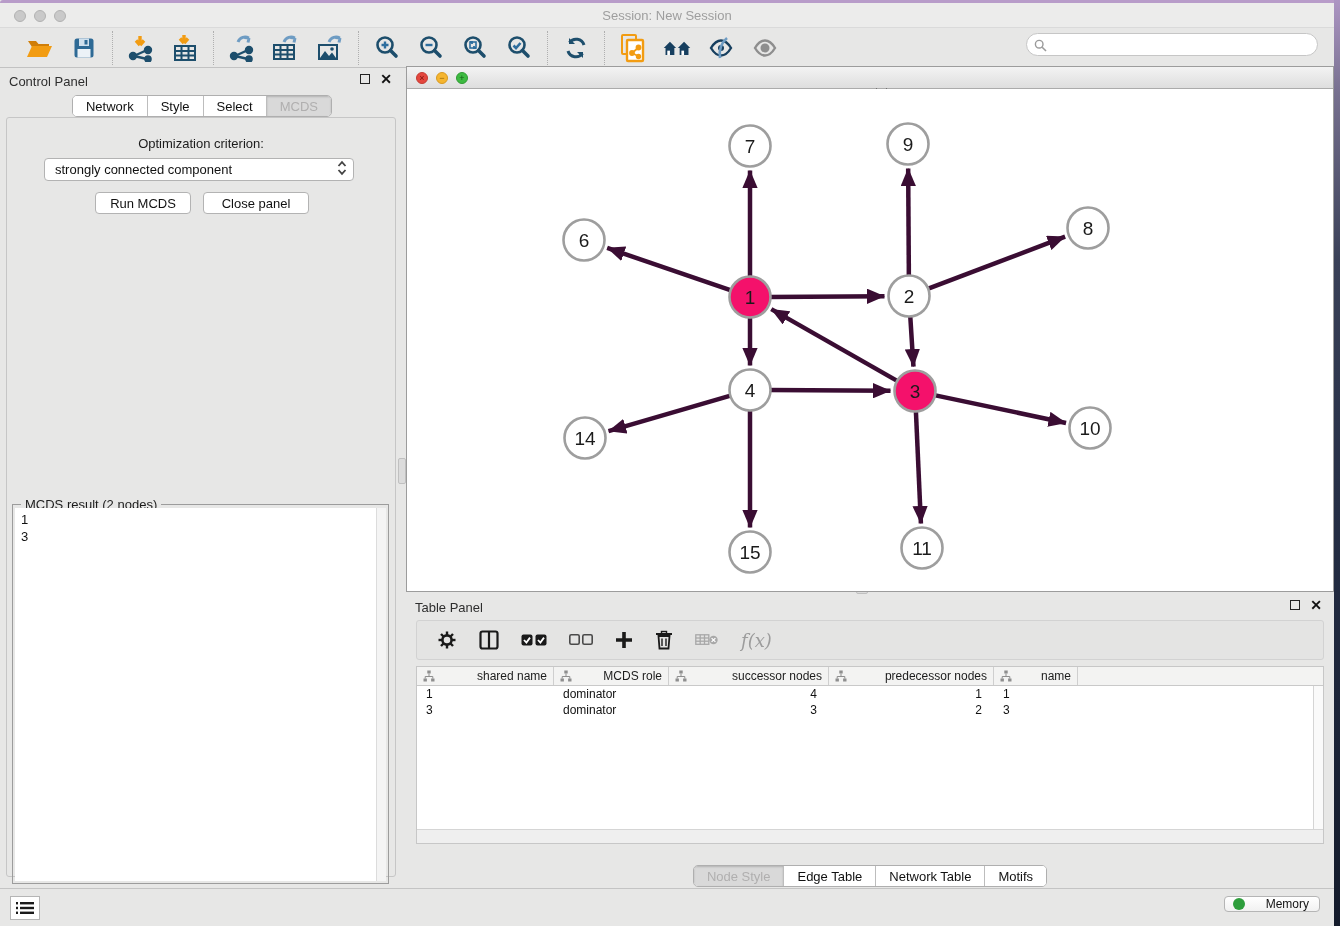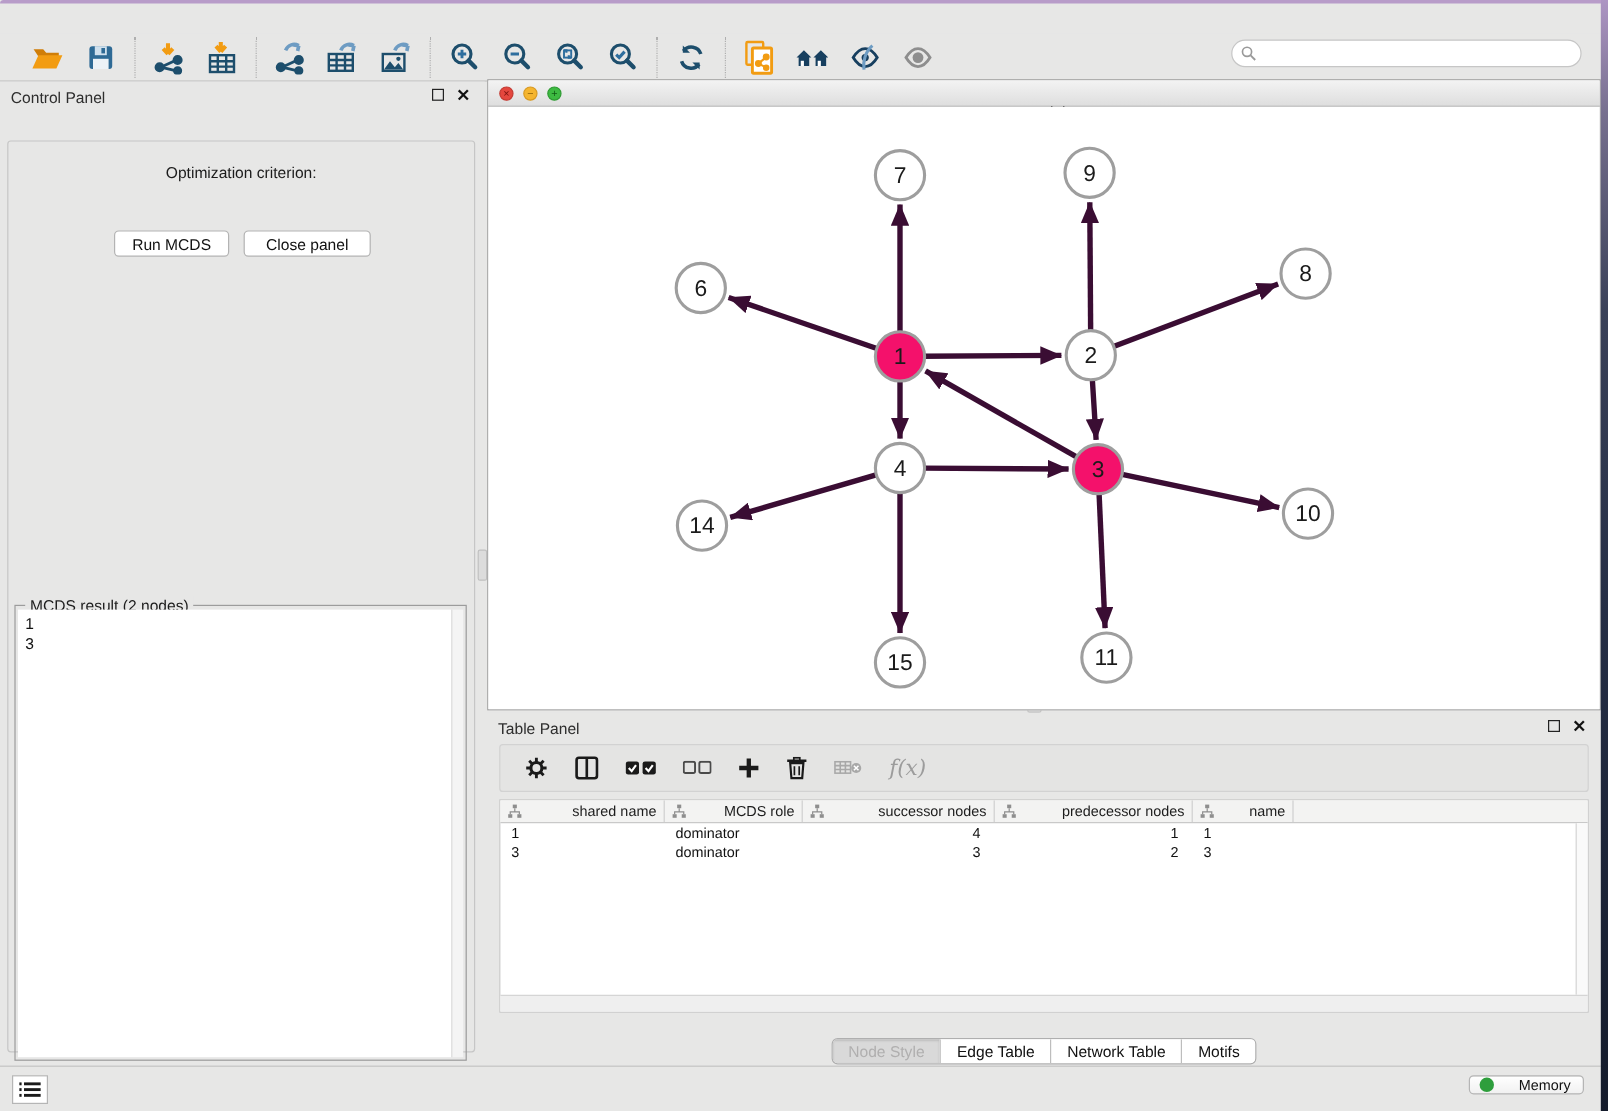--- a/index.html
+++ b/index.html
@@ -114,20 +114,28 @@
     background:linear-gradient(#FFFFFF,#F1F1F1); border:1px solid #B5B5B5; border-radius:4px;
     display:flex; align-items:center; gap:21px; font-size:12px; color:#111; }
   .mem-dot { width:12px; height:12px; border-radius:50%; background:#2E9E3C; }
 </style>
 </head>
 <body>
 
 <div class="screen">
   <div class="top-border"></div>
 
+  <div class="titlebar">
+    <div class="traffic">
+      <div class="tl"></div>
+      <div class="tl"></div>
+      <div class="tl"></div>
+    </div>
+    <div class="win-title">Session: New Session</div>
+  </div>
 
   <div class="toolbar">
     <div class="tb-group">
       <div class="tbtn">
         <svg width="28" height="24" viewBox="0 0 28 24">
           <path d="M2 5h8l2.5 3H23v3H6z" fill="#D07E08"></path>
           <path d="M1 21l5-11h20l-5 11z" fill="#F29C12"></path>
         </svg>
       </div>
       <div class="tbtn">
@@ -295,22 +303,39 @@
   </div>
 
   <div class="control-panel">
     <div class="panel-head">
       <span class="panel-title">Control Panel</span>
       <span class="panel-head-icons">
         <span class="float-ic"></span>
         <span class="close-ic">✕</span>
       </span>
     </div>
+    <div class="cp-tabs">
+      <div class="seg-tabs">
+        <div class="seg-tab">Network</div>
+        <div class="seg-tab">Style</div>
+        <div class="seg-tab">Select</div>
+        <div class="seg-tab pressed">MCDS</div>
+      </div>
+    </div>
     <div class="cp-body">
       <div class="opt-label">Optimization criterion:</div>
+      <div class="dropdown">
+        <span class="dd-label">strongly connected component</span>
+        <span>
+          <svg width="10" height="16" viewBox="0 0 10 16">
+            <path d="M1.5 6L5 2.2 8.5 6" stroke="#444" stroke-width="1.8" fill="none"></path>
+            <path d="M1.5 10L5 13.8 8.5 10" stroke="#444" stroke-width="1.8" fill="none"></path>
+          </svg>
+        </span>
+      </div>
       <button class="btn run-btn">Run MCDS</button>
       <button class="btn closep-btn">Close panel</button>
 
       <div class="result-group">
         <span class="result-legend">MCDS result (2 nodes)</span>
         <div class="result-text">1
 3</div>
         <div class="result-vsb"></div>
       </div>
     </div>

